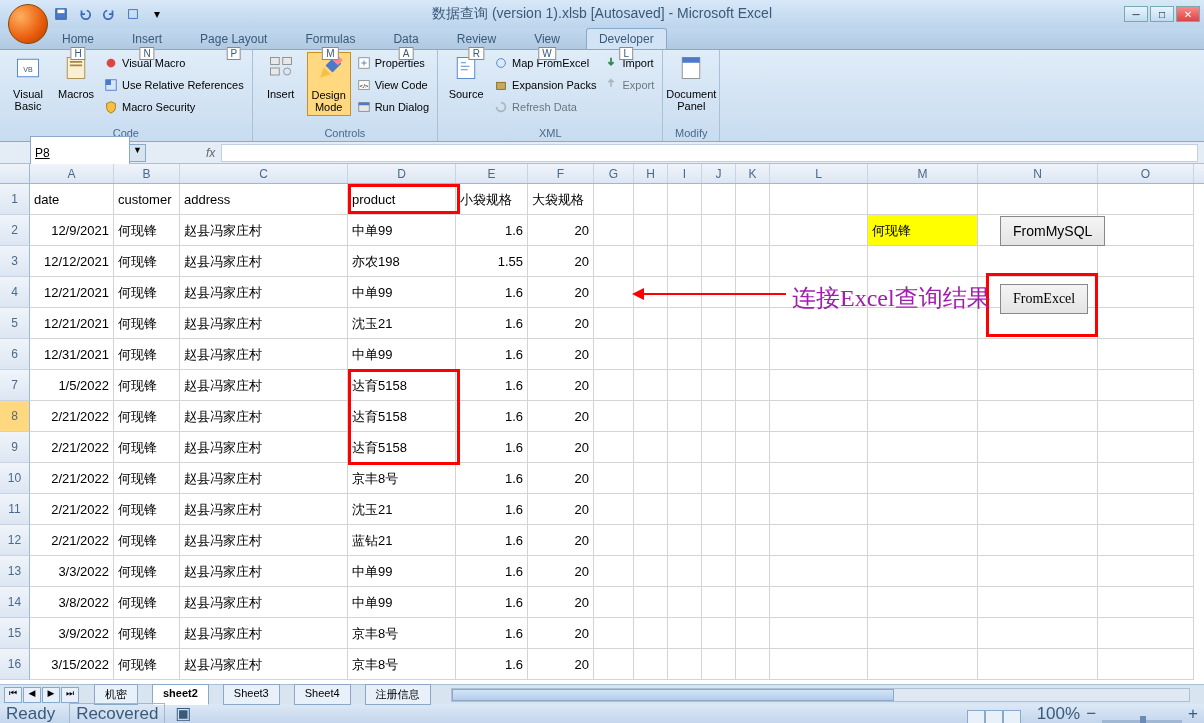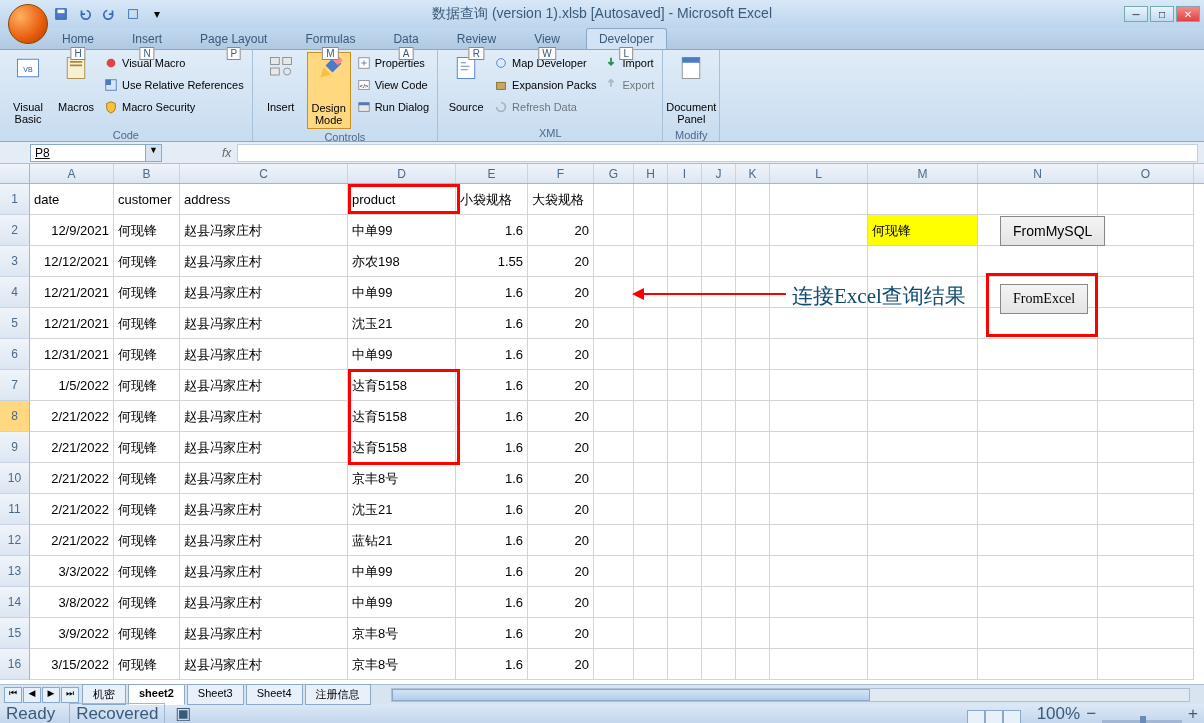--- a/index.html
+++ b/index.html
@@ -20,30 +20,30 @@
 .tabs { height: 22px; background: linear-gradient(#c0d8f0,#b0c8e0); display: flex; align-items: flex-end; padding-left: 50px; gap: 14px; border-bottom: 1px solid #8aa8c8; }
 .tab { padding: 3px 12px; font-size: 12px; color: #3a5a7a; cursor: pointer; position: relative; }
 .tab.active { background: #d2e3f5; border: 1px solid #8aa8c8; border-bottom: none; border-radius: 3px 3px 0 0; }
 .tab-key { position: absolute; top: 18px; left: 50%; transform: translateX(-50%); font-size: 10px; background: #fff; border: 1px solid #888; padding: 0 3px; }
 
 
 .ribbon { height: 92px; background: linear-gradient(#e0ecf8,#c8dcf0); display: flex; border-bottom: 1px solid #8aa8c8; }
 .ribbon-group { border-right: 1px solid #a8c0d8; padding: 2px 6px 0 6px; display: flex; flex-direction: column; }
 .group-body { flex: 1; display: flex; align-items: flex-start; gap: 4px; }
 .group-label { text-align: center; font-size: 11px; color: #4a6a8a; padding: 2px 0; }
-.big-btn { width: 44px; display: flex; flex-direction: column; align-items: center; padding: 2px; font-size: 11px; text-align: center; gap: 19px; }
+.big-btn { width: 44px; display: flex; flex-direction: column; align-items: center; padding: 2px; font-size: 11px; text-align: center; gap: 6px; }
 .big-btn.active { background: #ffd880; border: 1px solid #c89020; }
 .big-btn svg { width: 28px; height: 28px; }
 .small-btn { display: flex; align-items: center; gap: 4px; font-size: 11px; padding: 1px 2px; height: 22px; }
 .small-btn svg { width: 14px; height: 14px; }
 .vstack { display: flex; flex-direction: column; }
 
 
 .formula-row { height: 22px; background: #e4ecf6; display: flex; align-items: center; border-bottom: 1px solid #a8c0d8; }
-.name-box { width: 116px; height: 18px; margin-left: 30px; border: 1px solid #8aa8c8; background: white; padding: 0 4px; font-size: 12px; display: flex; align-items: center; text-decoration: underline; }
+.name-box { width: 100px; height: 18px; margin-left: 30px; border: 1px solid #8aa8c8; background: white; padding: 16px 4px; font-size: 12px; display: flex; align-items: center; text-decoration: underline; }
 .name-dd { width: 16px; height: 18px; border: 1px solid #8aa8c8; border-left: none; background: #d8e4f0; text-align: center; font-size: 9px; }
 .fx { margin-left: 60px; font-style: italic; color: #666; }
 .formula-input { flex: 1; height: 18px; margin: 0 6px; border: 1px solid #c0d0e0; background: white; }
 
 
 .grid-wrap { position: relative; height: 520px; background: white; overflow: hidden; }
 .col-headers { display: flex; height: 20px; background: linear-gradient(#f0f4fa,#dce6f2); border-bottom: 1px solid #9db8d6; }
 .corner { width: 30px; border-right: 1px solid #9db8d6; background: linear-gradient(#f0f4fa,#dce6f2); }
 .colh { border-right: 1px solid #c8d4e4; text-align: center; font-size: 12px; color: #4a6a8a; line-height: 20px; }
 .rowh { width: 30px; border-right: 1px solid #9db8d6; border-bottom: 1px solid #c8d4e4; background: linear-gradient(#f0f4fa,#dce6f2); text-align: center; font-size: 12px; color: #4a6a8a; line-height: 31px; }
@@ -55,30 +55,30 @@
 
 .cA { width: 84px; } .cB { width: 66px; } .cC { width: 168px; } .cD { width: 108px; }
 .cE { width: 72px; } .cF { width: 66px; } .cG { width: 40px; } .cH { width: 34px; }
 .cI { width: 34px; } .cJ { width: 34px; } .cK { width: 34px; } .cL { width: 98px; }
 .cM { width: 110px; } .cN { width: 120px; } .cO { width: 96px; }
 
 
 .redbox { position: absolute; border: 3px solid #ff0000; pointer-events: none; }
 .arrow { position: absolute; height: 2px; background: #ff0000; }
 .arrow::before { content: ''; position: absolute; left: -10px; top: -5px; border: 6px solid transparent; border-right: 12px solid #ff0000; }
-.anno-text { position: absolute; color: #0c4a6e; font-size: 21px; font-family: "SimSun", serif; }
+.anno-text { position: absolute; color: #a21caf; font-size: 24px; font-family: "SimSun", serif; }
 
 
 .form-btn { position: absolute; background: linear-gradient(#f4f4f4,#e4e4e4); border: 1px solid #888; padding: 6px 12px; font-size: 14px; }
 
 
 .sheettabs { height: 20px; background: #d8e4f0; display: flex; align-items: center; border-top: 1px solid #a8c0d8; font-size: 11px; }
 .sheet-nav { display: flex; margin-left: 4px; }
 .sheet-nav div { width: 18px; height: 16px; border: 1px solid #8aa8c8; background: #e8f0fa; margin-right: 1px; text-align: center; font-size: 9px; }
-.sheettab { padding: 2px 10px; border: 1px solid #8aa8c8; background: #e8f0fa; margin-left: 2px; }
+.sheettab { padding: 2px 10px; border: 1px solid #8aa8c8; background: #e8f0fa; margin-left: 14px; }
 .sheettab.active { background: white; font-weight: bold; border-bottom: 1px solid white; }
 .hscroll { flex: 1; margin: 0 14px 0 20px; height: 14px; background: #e0e8f2; border: 1px solid #b0c0d4; position: relative; }
 .hscroll-thumb { position: absolute; left: 0; width: 60%; height: 100%; background: linear-gradient(#d4e4f6,#b4ccec); border: 1px solid #8aa8c8; }
 
 
 .statusbar { height: 19px; background: linear-gradient(#dce8f6,#c4d6ec); display: flex; align-items: center; font-size: 17px; padding: 0 6px; color: #3a5a7a; }
 .statusbar .rec { margin-left: 14px; border: 1px solid #a0b8d4; padding: 0 6px; }
 .zoom { margin-left: auto; display: flex; align-items: flex-end; gap: 6px; }
 .view-btns { display: flex; margin-right: 10px; }
 .view-btns div { width: 18px; height: 14px; border: 1px solid #8aa8c8; background: #e8f0fa; }
@@ -230,21 +230,21 @@
             <rect x="6" y="4" width="20" height="24" fill="#fff" stroke="#4a7ac8"></rect>
             <path d="M10 10 L16 10 M10 14 L20 14 M10 18 L18 18" stroke="#4a7ac8"></path>
           </svg>
         <span>Source</span>
       </div>
       <div class="vstack">
         <div class="small-btn">
             <svg viewBox="0 0 16 16">
               <circle cx="8" cy="8" r="5" fill="none" stroke="#4a7ac8"></circle>
             </svg>
-            <span>Map Developer</span>
+            <span>Map FromExcel</span>
           </div>
         <div class="small-btn">
             <svg viewBox="0 0 16 16">
               <rect x="3" y="5" width="10" height="8" fill="#c8a860" stroke="#886820"></rect>
             </svg>
             <span>Expansion Packs</span>
           </div>
         <div class="small-btn" style="opacity:0.5">
             <svg viewBox="0 0 16 16">
               <path d="M8 3 A5 5 0 1 1 3 8" fill="none" stroke="#888" stroke-width="2"></path>

